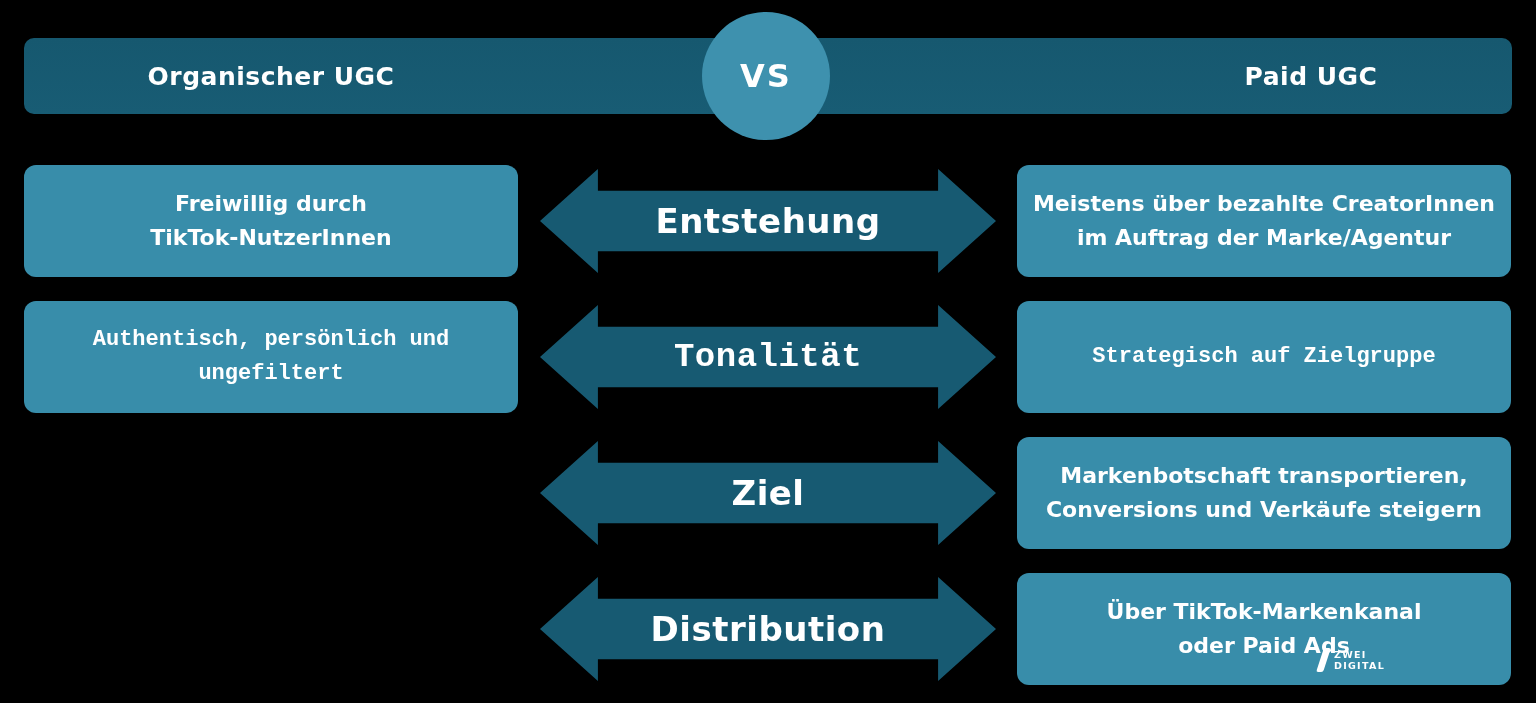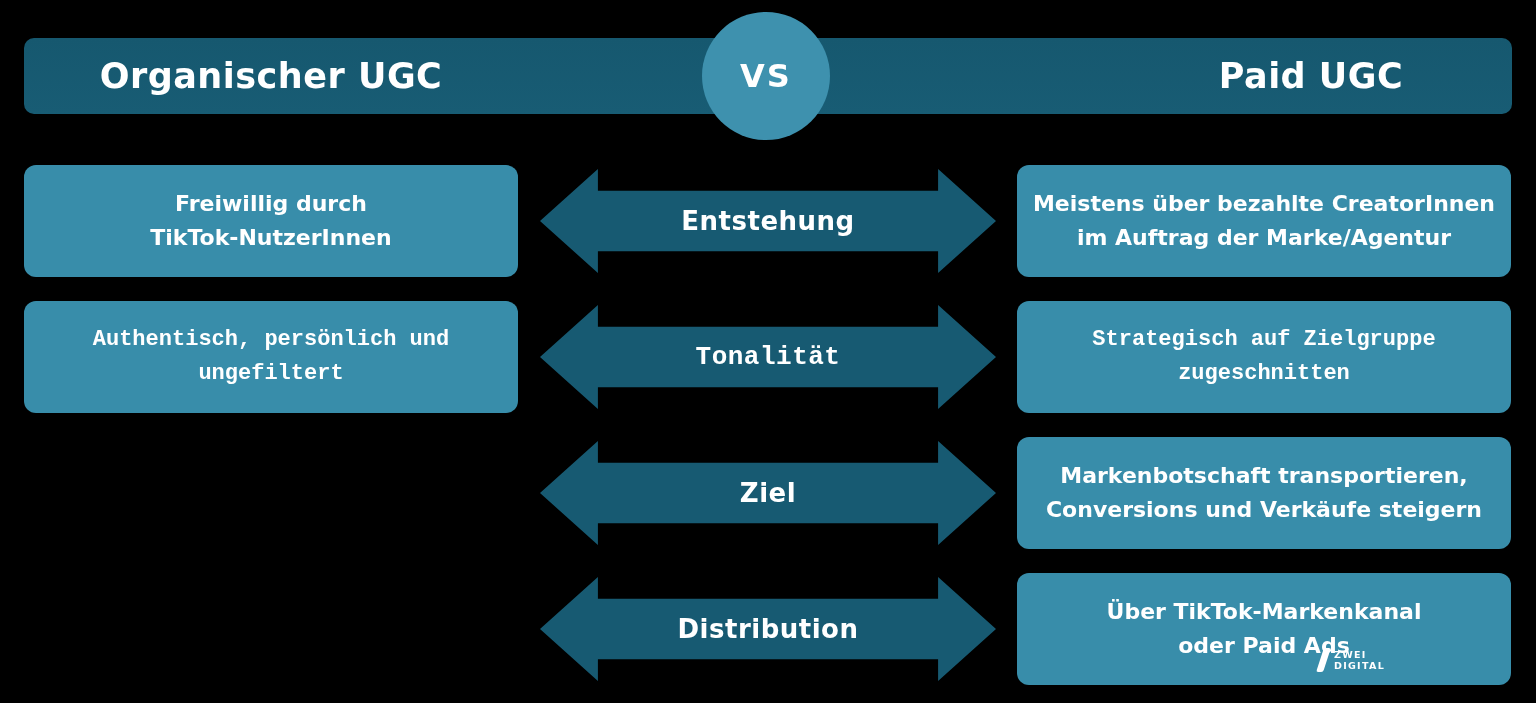--- a/index.html
+++ b/index.html
@@ -22,21 +22,21 @@
   .header-bar{
     position:absolute;left:24px;top:38px;
     width:1488px;height:76px;
     background:linear-gradient(180deg,#16586f 0%,#185c74 100%);
     border-radius:10px;
   }
   .header-title{
     position:absolute;top:38px;height:76px;
     display:flex;align-items:center;justify-content:center;
     color:var(--text-color);
-    font-size:35px;font-weight:bold;letter-spacing:.5px;
+    font-size:25px;font-weight:bold;letter-spacing:.5px;
   }
   .header-title.left{left:24px;width:494px;}
   .header-title.right{left:1064px;width:494px;}
   .vs-circle{
     position:absolute;left:702px;top:12px;
     width:128px;height:128px;border-radius:50%;
     background:var(--circle-teal);
     display:flex;align-items:center;justify-content:center;
     color:var(--text-color);
     font-size:32px;font-weight:bold;letter-spacing:2px;
@@ -60,21 +60,21 @@
   .info-box.right{left:1017px;}
   .arrow{
     position:absolute;left:540px;top:4px;
     width:456px;height:104px;
     background:var(--dark-teal);
     clip-path:polygon(0 50%,12.7% 0,12.7% 21%,87.3% 21%,87.3% 0,100% 50%,87.3% 100%,87.3% 79%,12.7% 79%,12.7% 100%);
     display:flex;align-items:center;justify-content:center;
   }
   .arrow-label{
     color:var(--text-color);
-    font-size:26px;font-weight:bold;letter-spacing:.5px;
+    font-size:34px;font-weight:bold;letter-spacing:.5px;
   }
   
   .logo{
     position:absolute;left:1320px;top:648px;
     display:flex;align-items:center;gap:7px;
   }
   .logo-slash{
     width:7px;height:24px;
     background:var(--text-color);
     border-radius:2px;
@@ -122,21 +122,20 @@
         <span>Authentisch, persönlich und</span><br>
         <span>ungefiltert</span>
       </div>
     </div>
     <div class="arrow">
       <span class="arrow-label">Tonalität</span>
     </div>
     <div class="info-box right">
       <div>
         <span>Strategisch auf Zielgruppe</span><br>
-        <span>zugeschnitten</span>
       </div>
     </div>
   </div>
 
   <div class="row r2">
     <div class="arrow">
       <span class="arrow-label">Ziel</span>
     </div>
     <div class="info-box right">
       <div>

